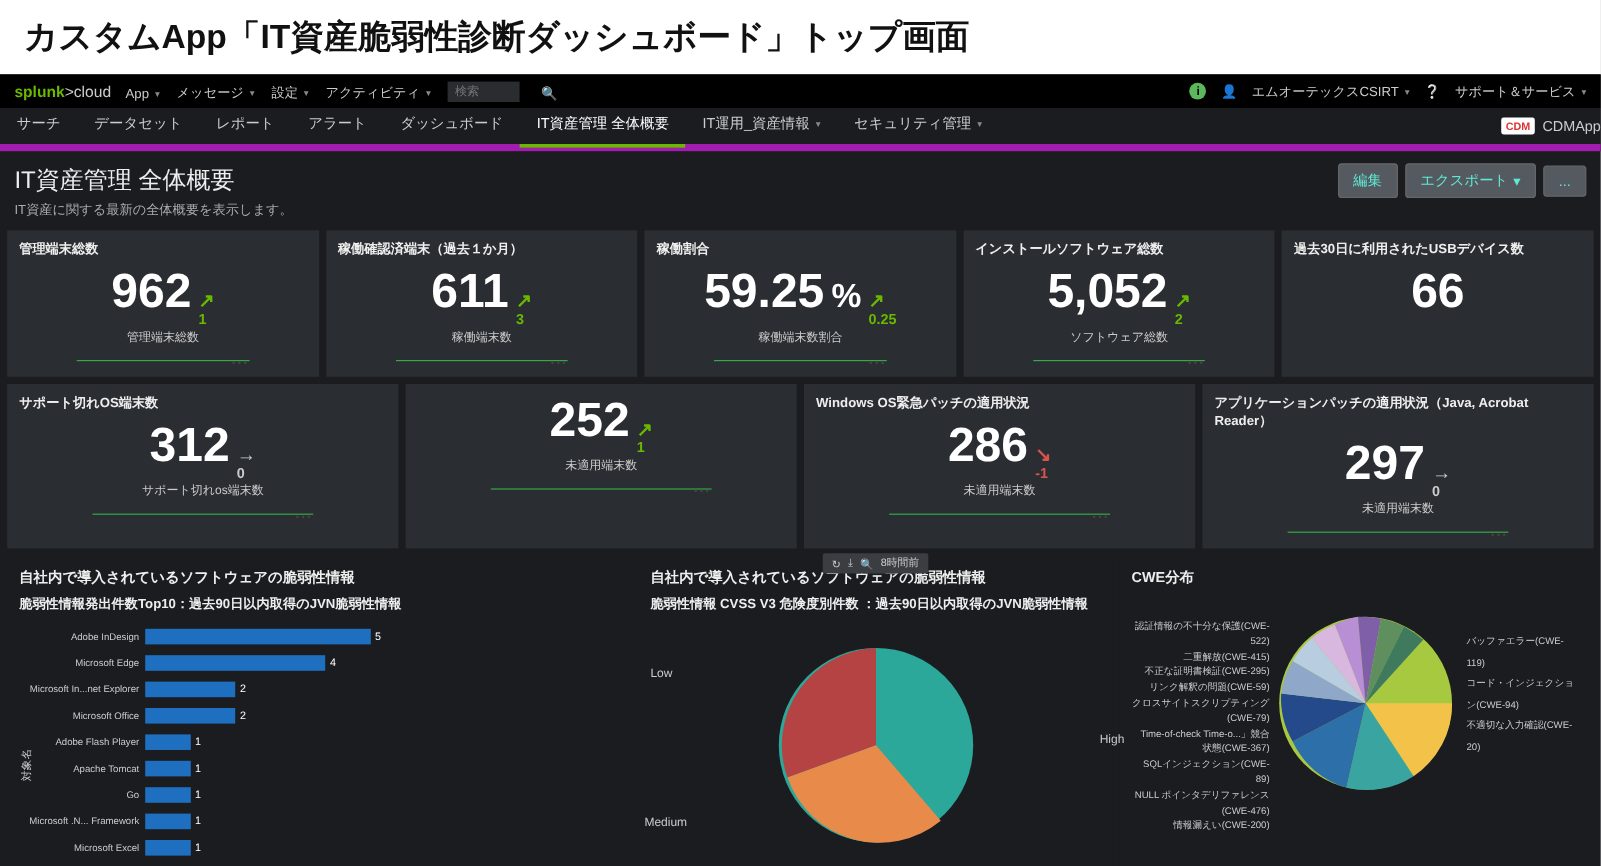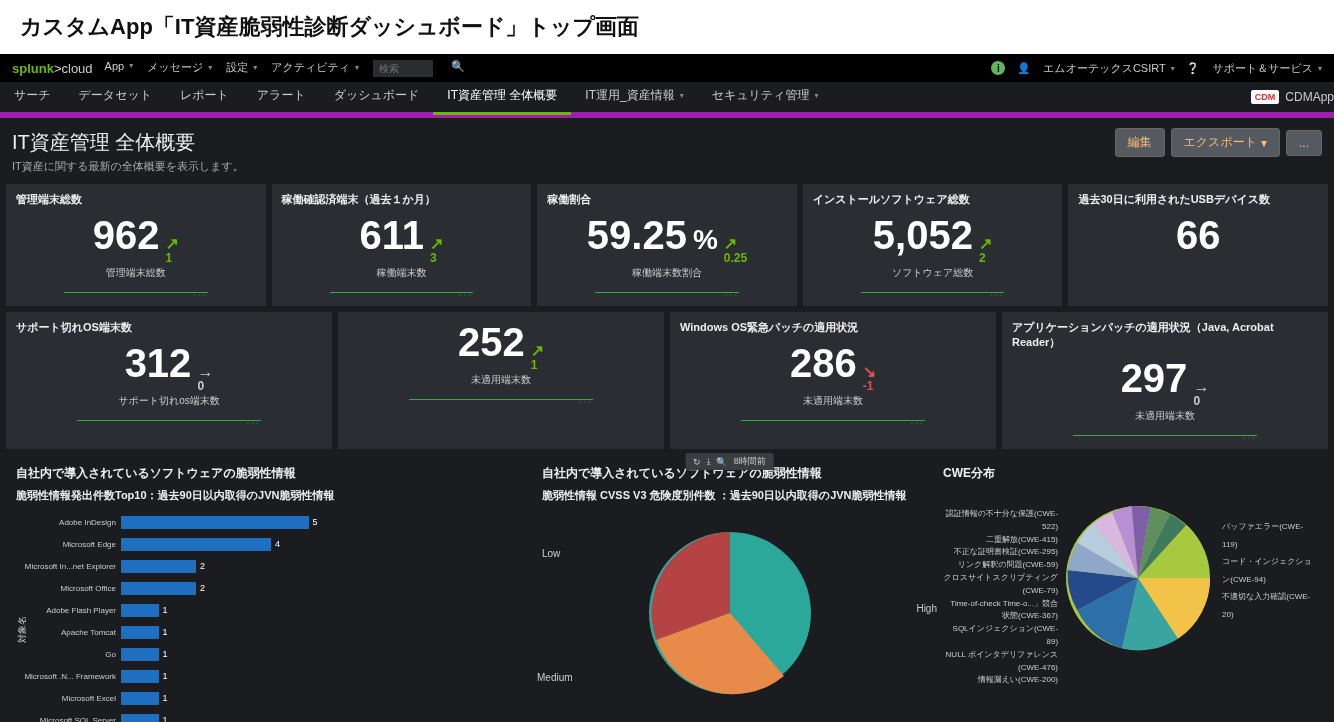--- a/index.html
+++ b/index.html
@@ -1,35 +1,35 @@
 <!DOCTYPE html>
 <html><head>
 <meta charset="utf-8">
 <style>
 * { margin: 0; padding: 0; box-sizing: border-box; }
 body { font-family: "Helvetica Neue", Arial, "Hiragino Kaku Gothic ProN", "Meiryo", sans-serif; background: #fff; color: #333; width: 1334px; }
-.page-title { font-size: 22px; font-weight: bold; padding: 12px 20px; background: #fff; color: #111; }
+.page-title { font-size: 28px; font-weight: bold; padding: 12px 20px; background: #fff; color: #111; }
 .app { background: #1a1c20; color: #ccc; }
 .topbar { display: flex; align-items: center; background: #000; height: 28px; padding: 0 12px; font-size: 11px; }
 .topbar .logo { color: #6ab800; font-weight: bold; font-size: 13px; margin-right: 12px; }
 .topbar .logo .cloud { color: #ccc; font-weight: normal; }
-.topbar .menu { display: flex; gap: 14px; align-items: flex-start; flex: 1; }
+.topbar .menu { display: flex; gap: 14px; align-items: flex-end; flex: 1; }
 .topbar .menu-item { color: #ccc; cursor: pointer; display: inline-flex; align-items: center; gap: 3px; }
 .topbar .search { background: #2a2c30; border: none; color: #ccc; padding: 3px 6px; font-size: 10px; width: 60px; }
 .topbar .search-icon { color: #888; margin-left: 4px; cursor: pointer; }
 .topbar .right { display: flex; gap: 12px; align-items: center; }
 .topbar .info-icon { background: #5cb85c; color: #000; border-radius: 50%; width: 14px; height: 14px; display: inline-flex; align-items: center; justify-content: center; font-size: 10px; font-weight: bold; }
 .navbar { display: flex; align-items: center; background: #1a1c20; height: 36px; padding: 0 0; font-size: 12px; border-bottom: 6px solid #a21caf; }
 .navbar .nav-item { padding: 0 14px; height: 36px; display: flex; align-items: center; color: #ccc; cursor: pointer; border-bottom: 3px solid transparent; gap: 3px; }
 .navbar .nav-item.active { border-bottom-color: #6ab800; color: #fff; }
 .navbar .spacer { flex: 1; }
 .navbar .app-badge { background: #fff; color: #d33; font-size: 9px; font-weight: bold; padding: 2px 4px; border-radius: 2px; margin-right: 6px; }
 .header { display: flex; align-items: center; padding: 10px 12px 2px; }
 .header h1 { font-size: 20px; font-weight: normal; color: #eee; flex: 1; }
-.header .btn { background: #555a60; color: #fdba74; border: 1px solid #666; padding: 5px 12px; font-size: 12px; margin-left: 6px; cursor: pointer; border-radius: 3px; display: inline-flex; align-items: center; gap: 4px; }
+.header .btn { background: #555a60; color: #5eead4; border: 1px solid #666; padding: 5px 12px; font-size: 12px; margin-left: 6px; cursor: pointer; border-radius: 3px; display: inline-flex; align-items: center; gap: 4px; }
 .subheader { font-size: 11px; color: #aaa; padding: 0 12px 10px; }
 .panels { display: grid; gap: 6px; padding: 0 6px; }
 .row1 { grid-template-columns: repeat(5, 1fr); }
 .row2 { grid-template-columns: repeat(4, 1fr); }
 .panel { background: #2a2d32; padding: 8px 10px 6px; min-height: 100px; position: relative; }
 .panel .ptitle { font-size: 11px; font-weight: bold; color: #eee; margin-bottom: 6px; }
 .panel .big { text-align: left; font-size: 40px; font-weight: bold; color: #fff; display: flex; justify-content: center; align-items: baseline; gap: 6px; }
 .panel .big .pct { font-size: 28px; }
 .panel .trend { font-size: 16px; display: inline-flex; flex-direction: column; line-height: 1; }
 .panel .trend.up { color: #6ab800; }

